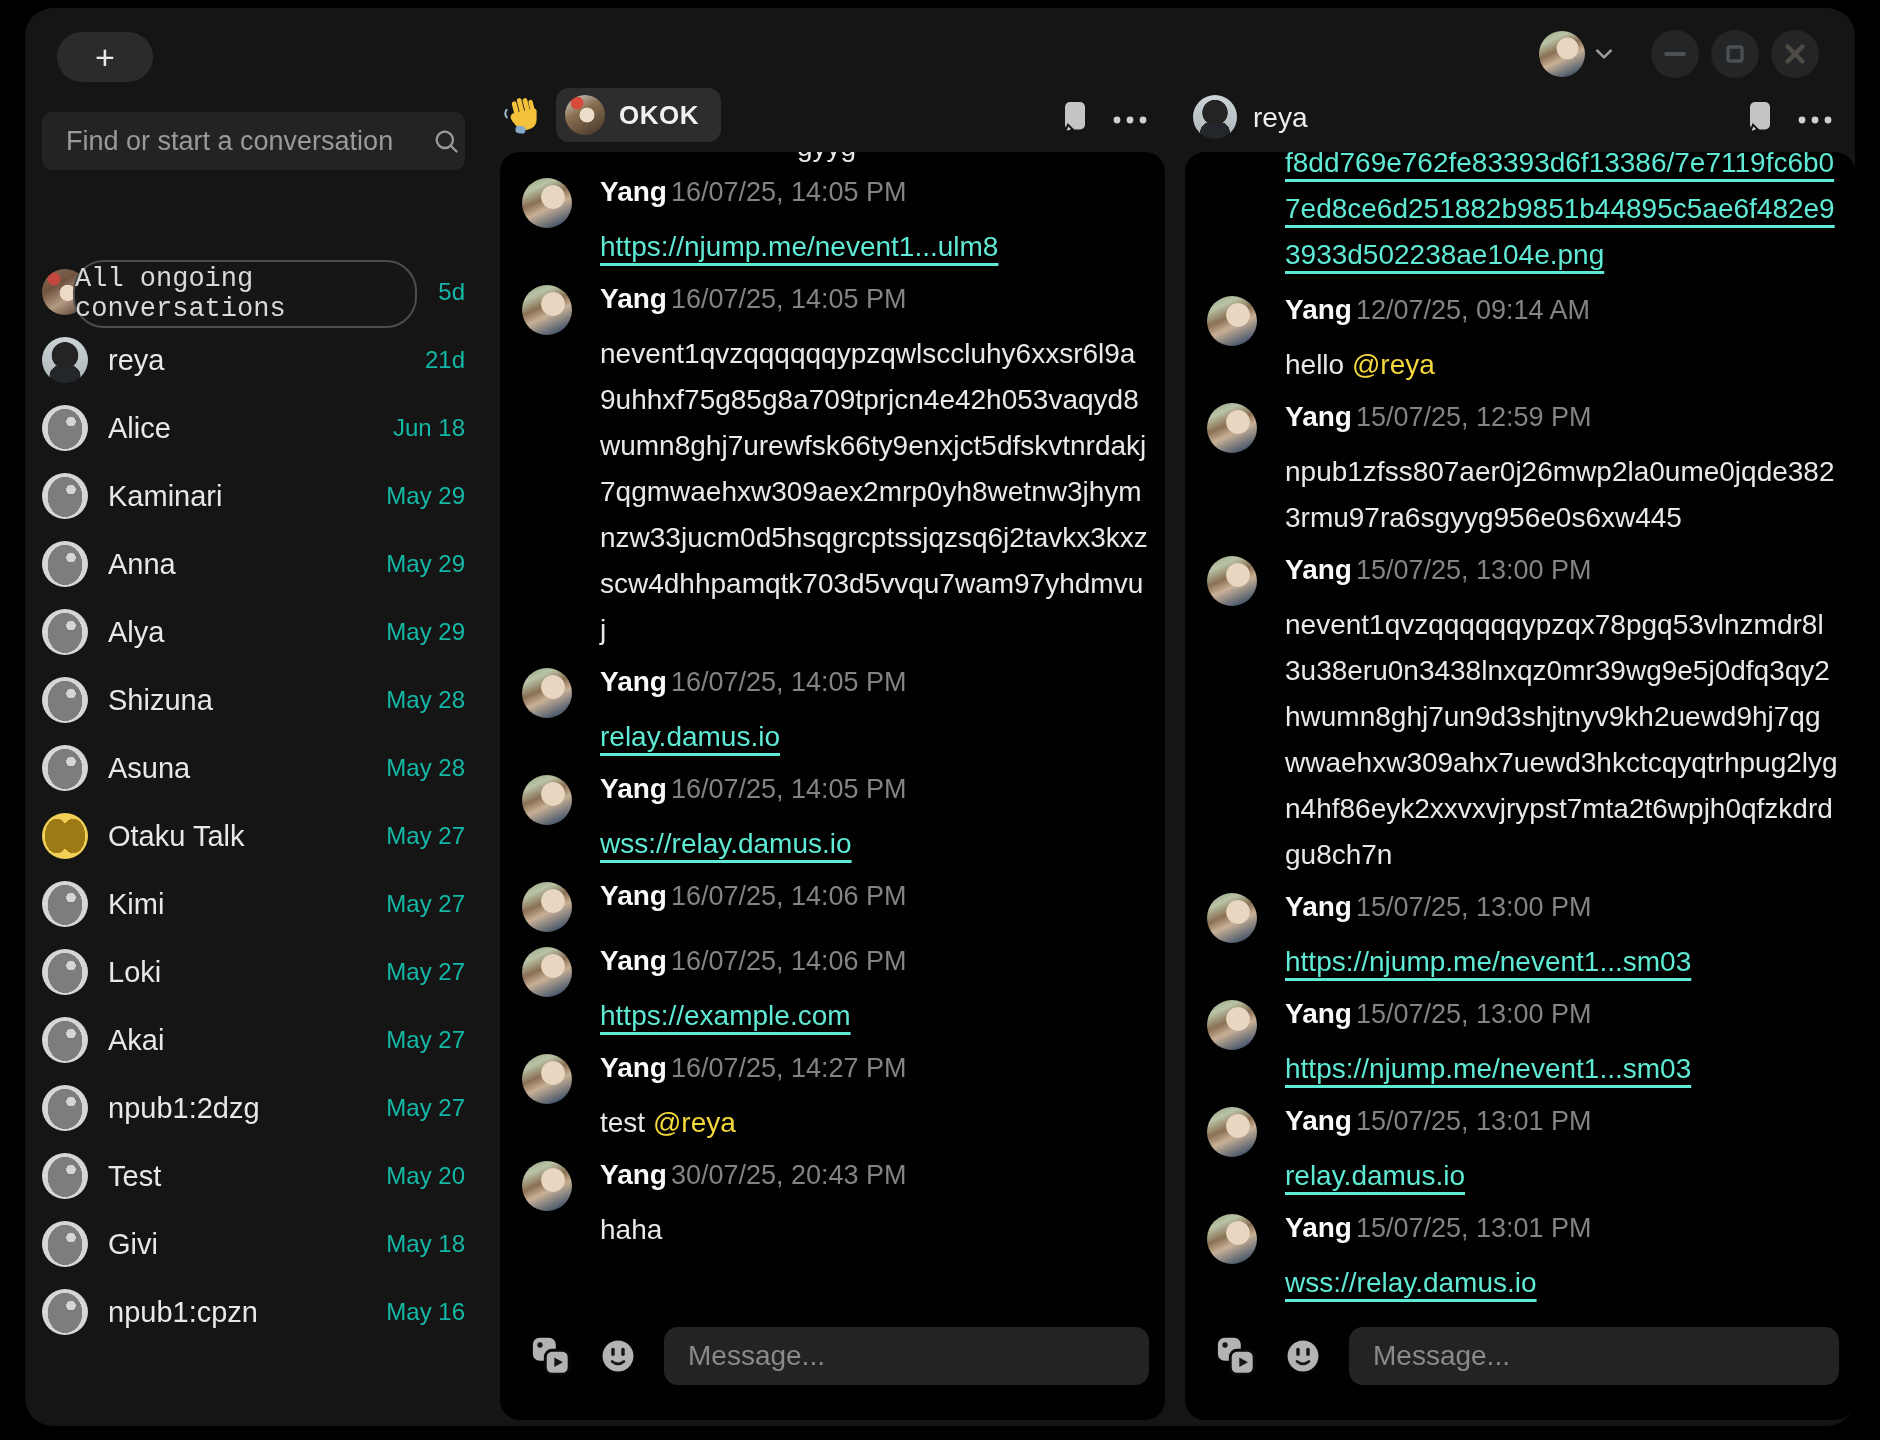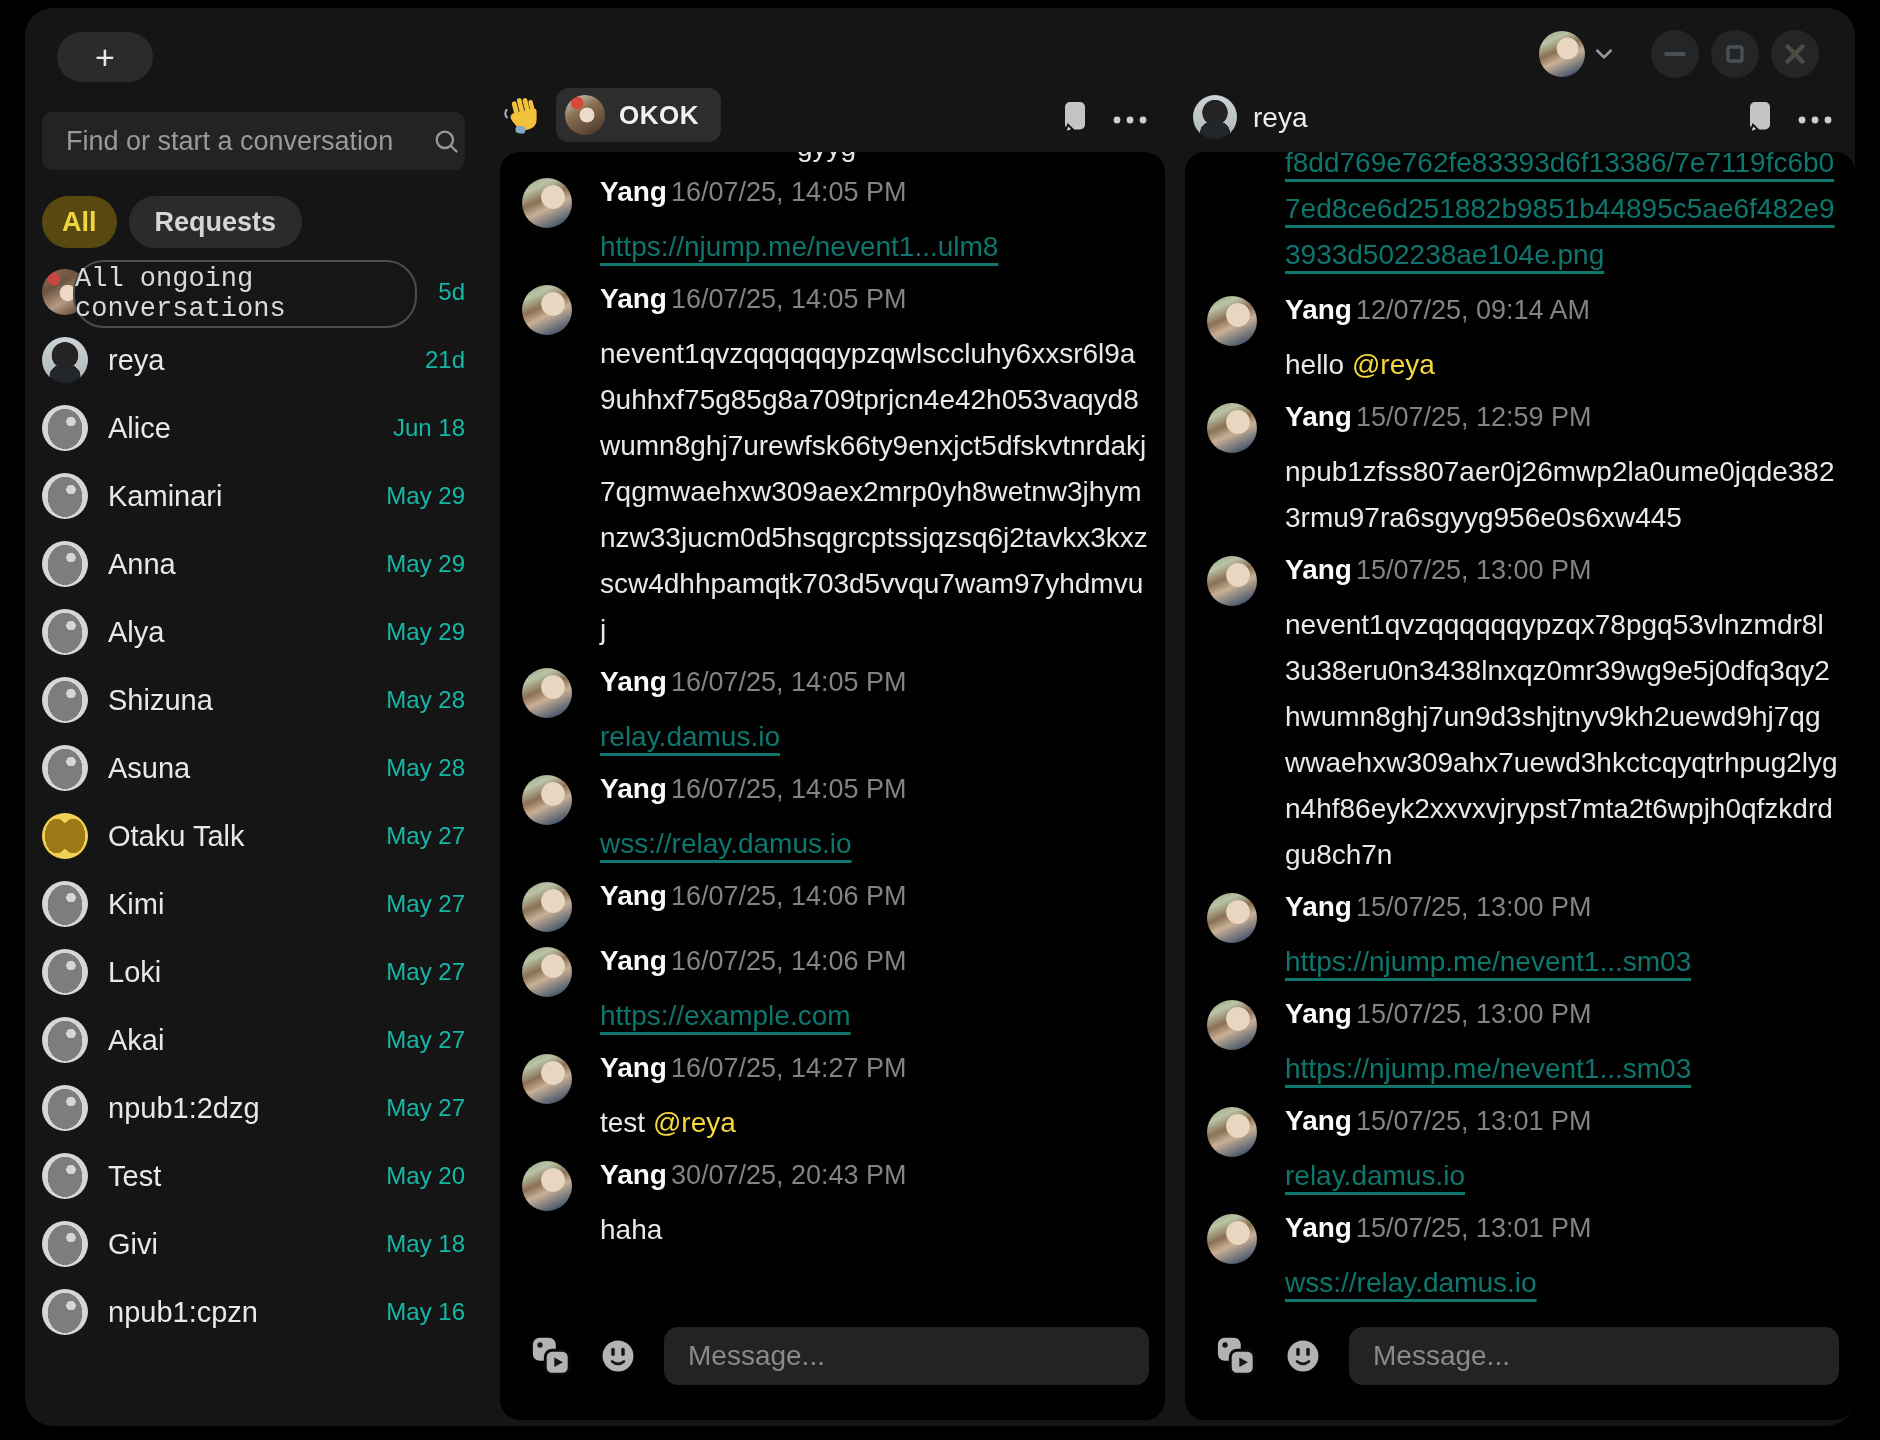--- a/index.html
+++ b/index.html
@@ -75,21 +75,21 @@
   .panel.right{left:1160px;width:670px;height:1268px;}
   .messages{position:absolute;left:0;right:0;top:0;bottom:96px;padding:24px 16px 0 22px;overflow:hidden;}
   .panel.right .messages{padding-top:0;}
   .msg{display:flex;gap:28px;margin-bottom:13px;}
   .msg .mav{width:50px;height:50px;border-radius:50%;flex:none;margin-top:2px;}
   .mbody{flex:1;min-width:0;}
   .mhead{display:flex;align-items:baseline;gap:4px;height:48px;}
   .mname{font-size:28px;font-weight:700;color:#fafafa;}
   .mtime{font-size:27px;color:#838383;}
   .mtext{font-size:28px;line-height:46px;color:#e9e9e9;word-break:break-all;}
-  .msg-link{color:#0f766e;text-decoration:underline;text-decoration-thickness:2.5px;text-underline-offset:7px;cursor:pointer;}
+  .msg-link{color:#5eead4;text-decoration:underline;text-decoration-thickness:2.5px;text-underline-offset:7px;cursor:pointer;}
   .msg-mention{color:#f5d83b;cursor:pointer;}
   .clipped-block{margin:-12px 0 16px 78px;font-size:28px;line-height:46px;word-break:break-all;}
   .scroll-frag{position:absolute;top:-28px;left:297px;font-size:28px;line-height:46px;color:#e9e9e9;}
 
   
   .composer{position:absolute;left:0;right:0;bottom:0;height:96px;display:flex;align-items:center;
     padding:0 16px 16px 30px;gap:26px;}
   .composer .cicon{display:flex;cursor:pointer;}
   .composer input{flex:1;height:58px;background:#232323;border:none;border-radius:14px;outline:none;
     color:#cfcfcf;font-size:28px;padding:0 24px;font-family:inherit;min-width:0;}
@@ -129,24 +129,20 @@
   </div>
 
   <div class="search-box">
     <input type="text" placeholder="Find or start a conversation" style="">
     <span class="search-icon">
       <svg width="28" height="28" viewBox="0 0 24 24">
           <circle cx="11" cy="11" r="7" fill="none" stroke="#9a9a9a" stroke-width="2"></circle>
           <line x1="16.5" y1="16.5" x2="21" y2="21" stroke="#9a9a9a" stroke-width="2" stroke-linecap="round"></line>
         </svg>
     </span>
-  </div>
-  <div class="tabs">
-    <div class="tab active">All</div>
-    <div class="tab">Requests</div>
   </div>
   <div class="conv-list">
       <div class="conv">
         <div class="av av-girl1"></div>
         <div class="cname"></div>
         <div class="ctime">5d</div>
       </div>
       <div class="conv">
         <div class="av av-reya"></div>
         <div class="cname">reya</div>

